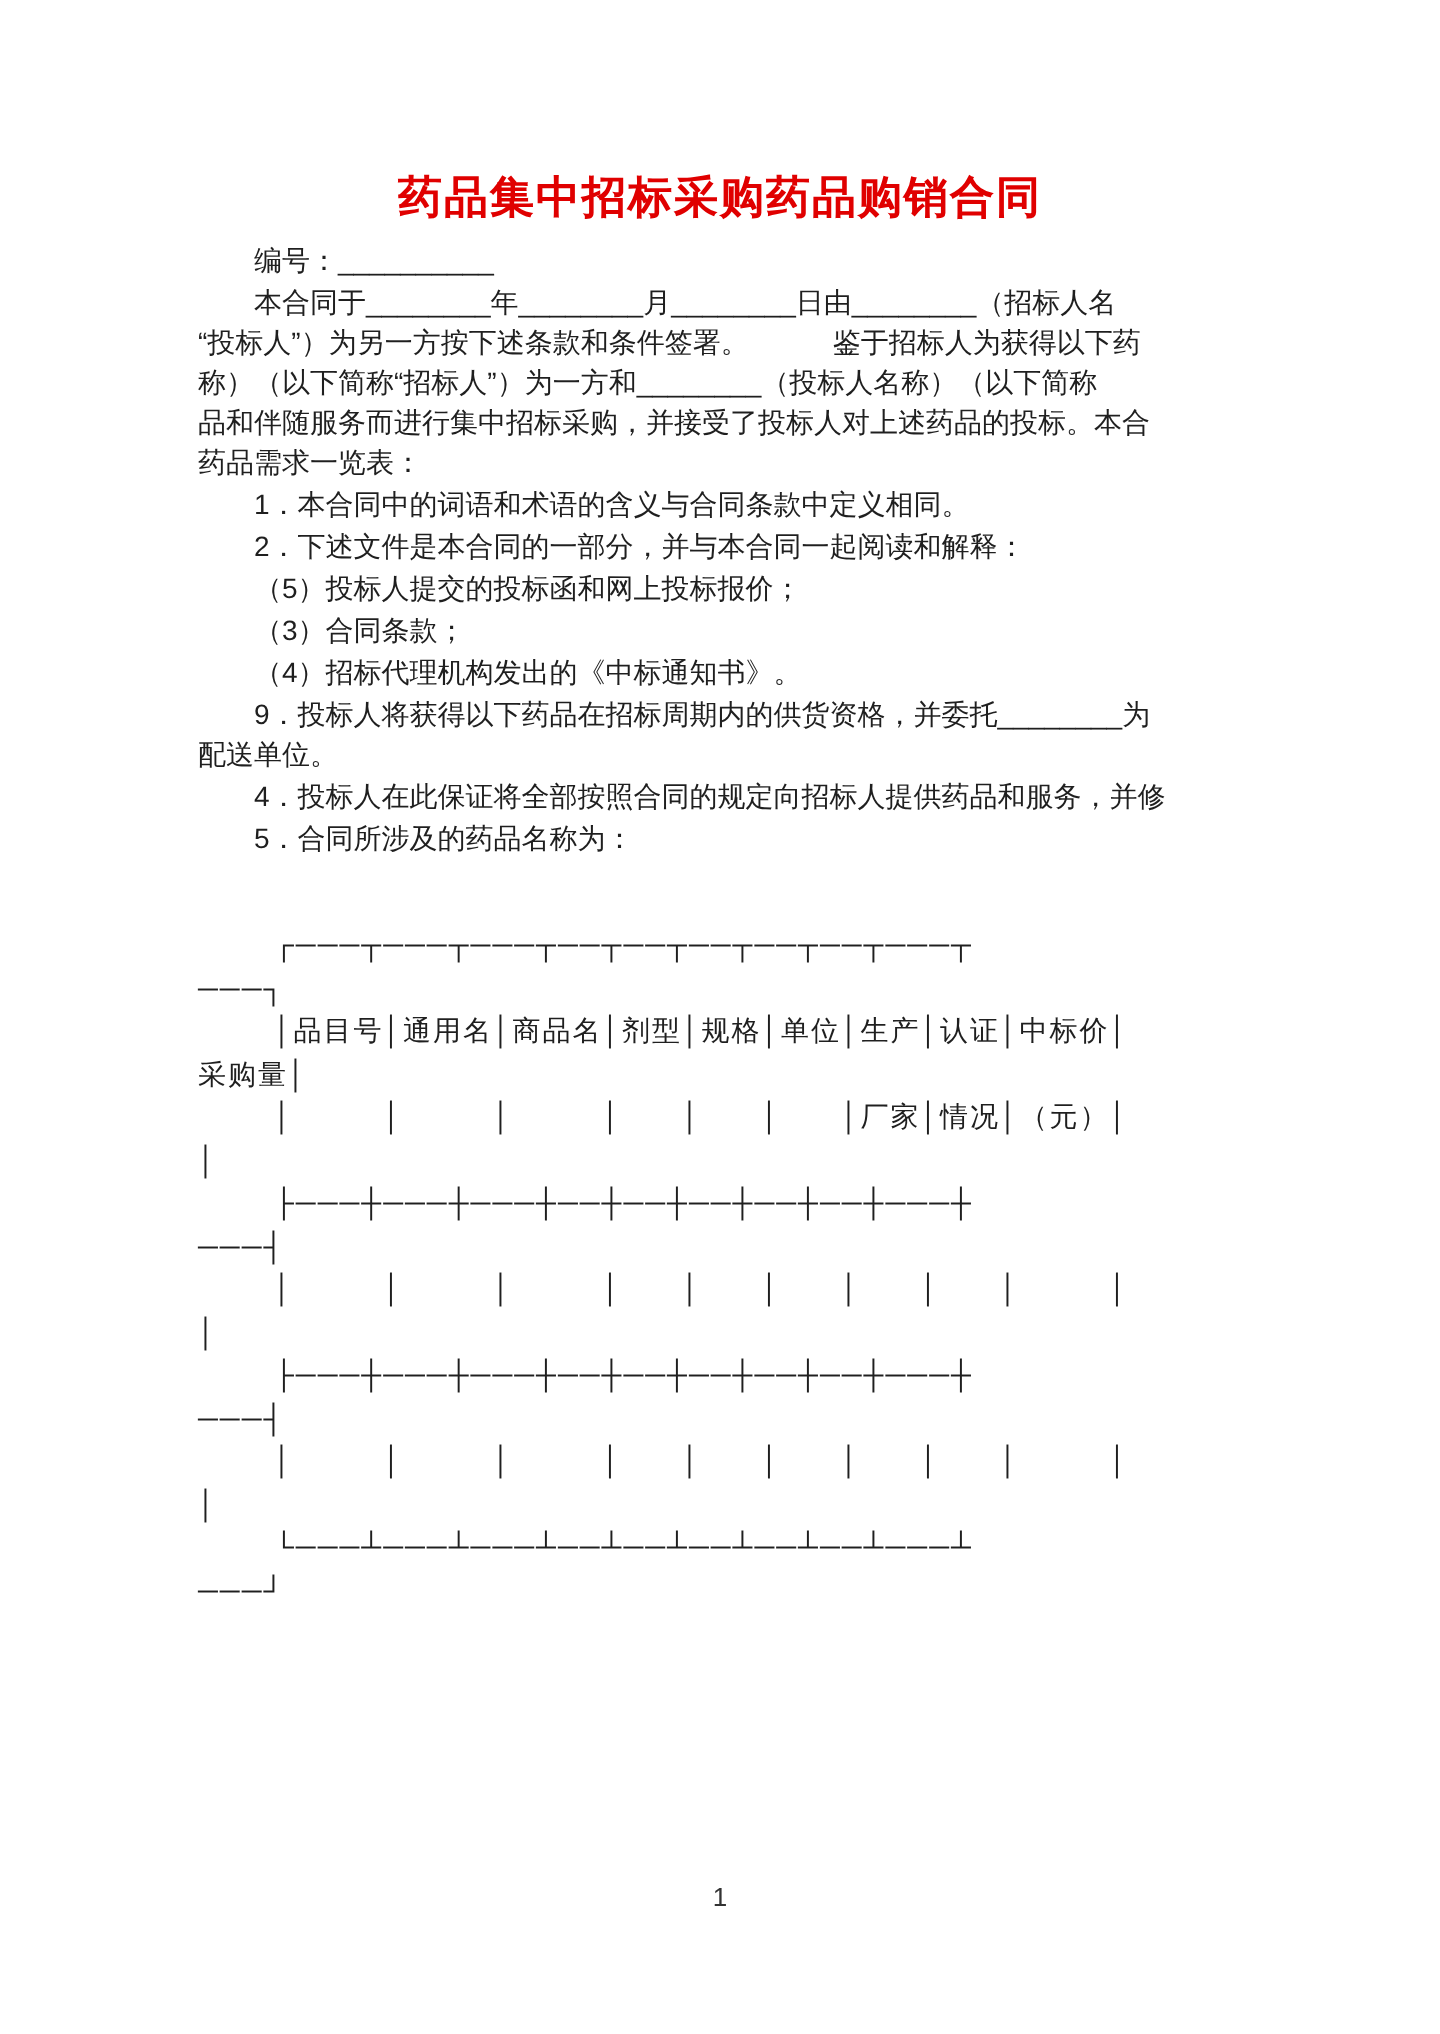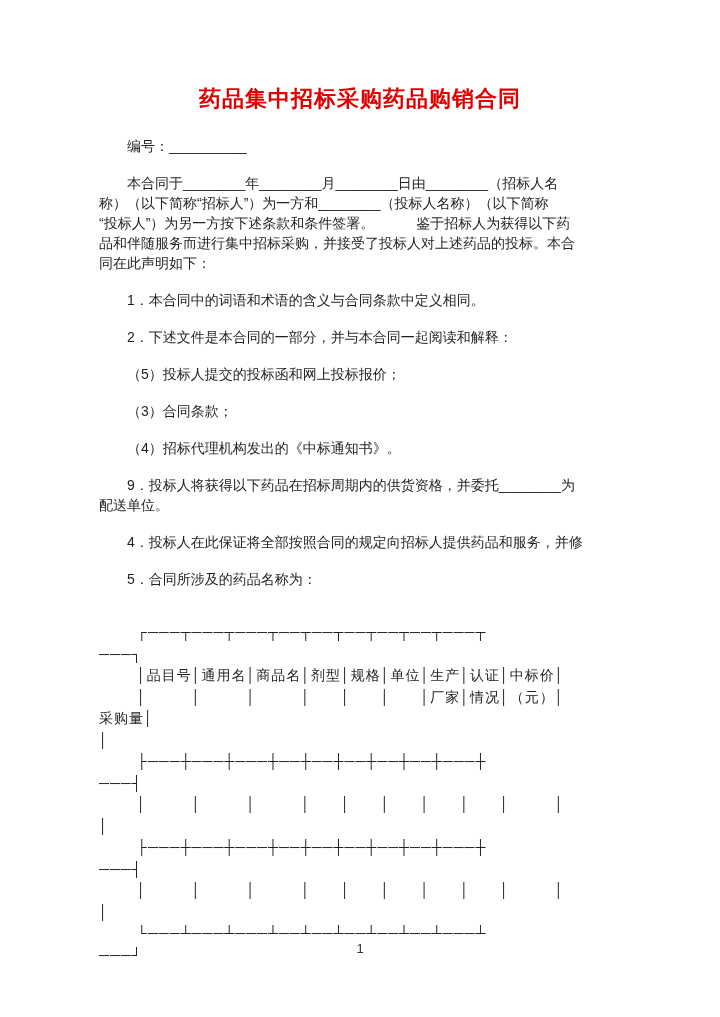--- a/index.html
+++ b/index.html
@@ -26,22 +26,22 @@
     text-align: center;
     letter-spacing: 1px;
     color: #e00000;
   }
   .bl {
     font-size: 14px;
     line-height: 20px;
     white-space: pre;
   }
   .ind { text-indent: 28px; }
-  .g   { margin-top: 17px; }
-  .mt8 { margin-top: 24px; }
+  .g   { margin-top: 1px; }
+  .mt8 { margin-top: 8px; }
   .tbl { margin-top: 33px; }
   .tl {
     font-size: 14px;
     line-height: 21.5px;
     white-space: pre;
     letter-spacing: 1px;
   }
   .ti { text-indent: 38px; }
   .page-num {
     position: absolute;
@@ -56,41 +56,41 @@
 </head>
 <body>
 
 <div class="page">
 
   <h1 class="doc-title" style="color:#e00000">药品集中招标采购药品购销合同</h1>
 
   <div>
     <div class="bl ind mt8">编号：__________</div>
     <div class="bl ind g">本合同于________年________月________日由________（招标人名</div>
+    <div class="bl">“投标人”）为另一方按下述条款和条件签署。　　　鉴于招标人为获得以下药</div>
     <div class="bl">称）（以下简称“招标人”）为一方和________（投标人名称）（以下简称</div>
-    <div class="bl">“投标人”）为另一方按下述条款和条件签署。　　　鉴于招标人为获得以下药</div>
     <div class="bl">品和伴随服务而进行集中招标采购，并接受了投标人对上述药品的投标。本合</div>
-    <div class="bl">同在此声明如下：</div>
+    <div class="bl">药品需求一览表：</div>
     <div class="bl ind g">1．本合同中的词语和术语的含义与合同条款中定义相同。</div>
     <div class="bl ind g">2．下述文件是本合同的一部分，并与本合同一起阅读和解释：</div>
     <div class="bl ind g">（5）投标人提交的投标函和网上投标报价；</div>
     <div class="bl ind g">（3）合同条款；</div>
     <div class="bl ind g">（4）招标代理机构发出的《中标通知书》。</div>
     <div class="bl ind g">9．投标人将获得以下药品在招标周期内的供货资格，并委托________为</div>
     <div class="bl">配送单位。</div>
     <div class="bl ind g">4．投标人在此保证将全部按照合同的规定向招标人提供药品和服务，并修</div>
     <div class="bl ind g">5．合同所涉及的药品名称为：</div>
   </div>
 
   <div class="tbl">
     <div class="tl ti">┌───┬───┬───┬──┬──┬──┬──┬──┬───┬</div>
     <div class="tl">───┐</div>
     <div class="tl ti">│品目号│通用名│商品名│剂型│规格│单位│生产│认证│中标价│</div>
+    <div class="tl">采购量│</div>
     <div class="tl ti">│　　　│　　　│　　　│　　│　　│　　│厂家│情况│（元）│</div>
-    <div class="tl">采购量│</div>
     <div class="tl">│</div>
     <div class="tl ti">├───┼───┼───┼──┼──┼──┼──┼──┼───┼</div>
     <div class="tl">───┤</div>
     <div class="tl ti">│　　　│　　　│　　　│　　│　　│　　│　　│　　│　　　│</div>
     <div class="tl">│</div>
     <div class="tl ti">├───┼───┼───┼──┼──┼──┼──┼──┼───┼</div>
     <div class="tl">───┤</div>
     <div class="tl ti">│　　　│　　　│　　　│　　│　　│　　│　　│　　│　　　│</div>
     <div class="tl">│</div>
     <div class="tl ti">└───┴───┴───┴──┴──┴──┴──┴──┴───┴</div>

